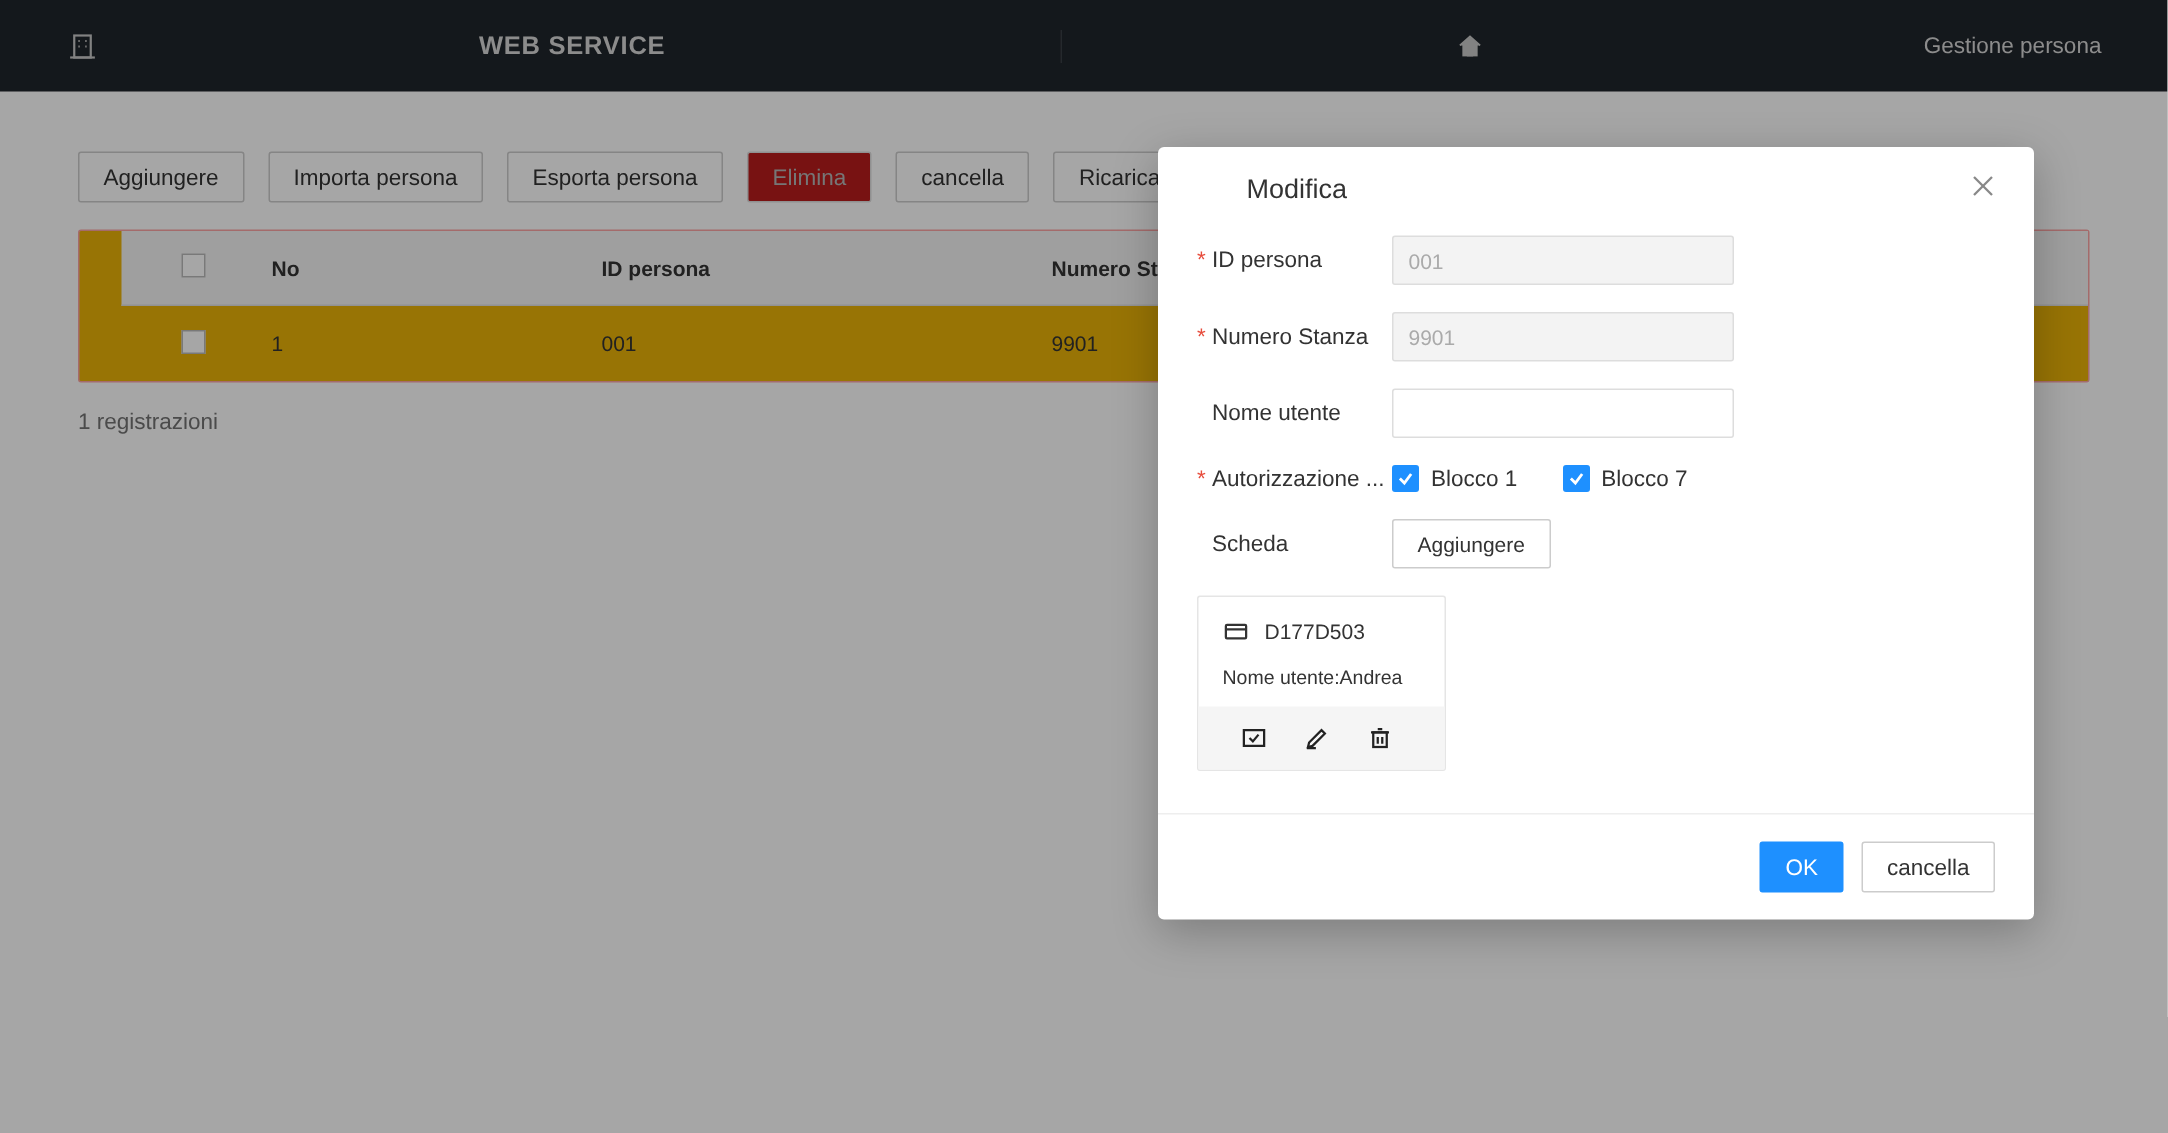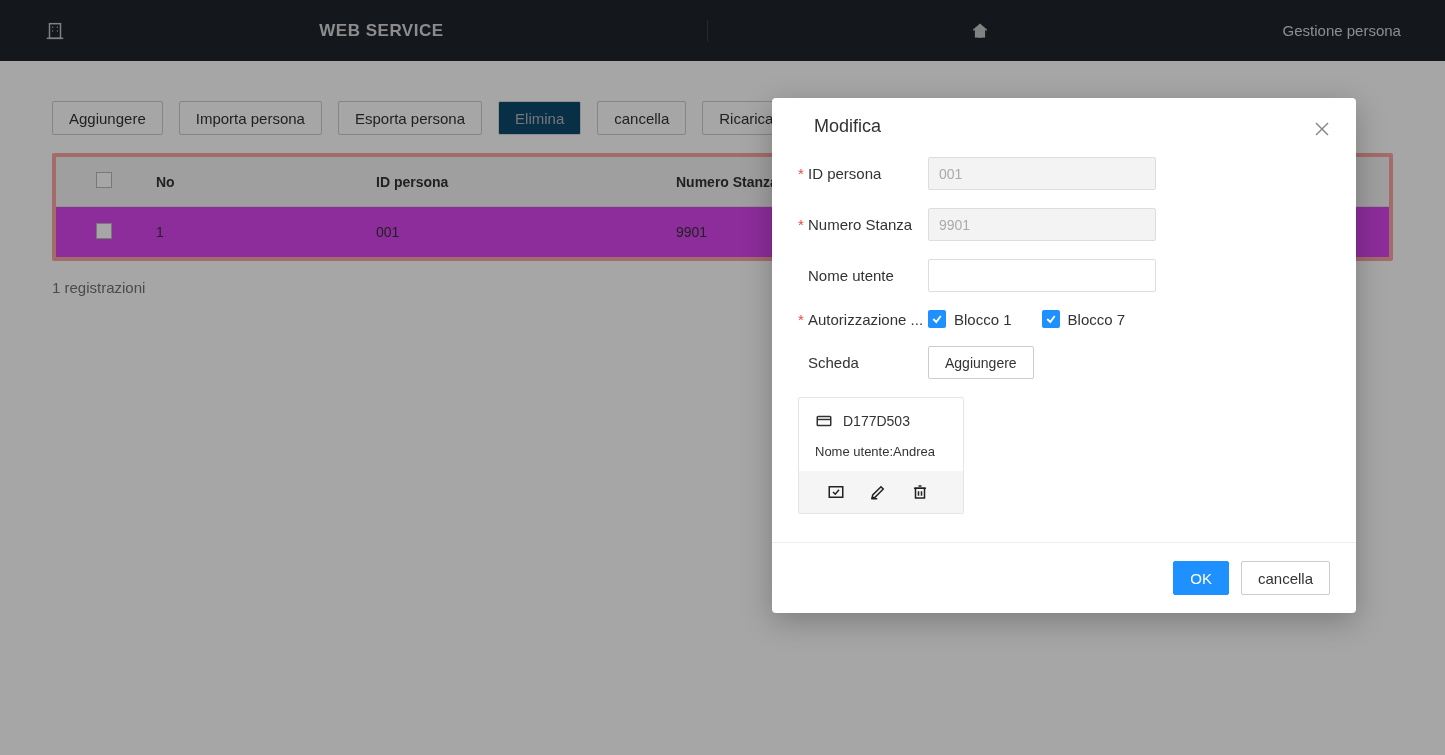--- a/index.html
+++ b/index.html
@@ -40,29 +40,30 @@
     height: 34px;
     padding: 0 16px;
     border: 1px solid #ccc;
     background: #fff;
     color: #333;
     font-size: 15px;
     cursor: pointer;
     border-radius: 2px;
     white-space: nowrap;
   }
-  .btn.disabled { color: #b5b5b5; border-color: #ddd; background: #0c4a6e; cursor: not-allowed; text-align: right; }
+  .btn.disabled { color: #b5b5b5; border-color: #ddd; background: #b91c1c; cursor: not-allowed; text-align: right; }
   .btn.primary { background: #1e90ff; border-color: #1e90ff; color: #fff; }
 
   
   .table {
-    border: 4px solid #fca5a5;
+    border: 1px solid #fca5a5;
     border-radius: 2px;
     width: 100%;
-    background: #d946ef;
+    background: #eab308;
+    padding-left: 28px;
   }
   .table-row {
     display: flex;
     align-items: center;
     height: 50px;
     border-bottom: 1px solid #eee;
     padding: 0 40px 0 40px;
   }
   .table-row.head { background: #f5f5f5; font-weight: 600; border-bottom: 1px solid #e0e0e0; }
   .table-row:last-child { border-bottom: none; }
@@ -94,21 +95,22 @@
     width: 584px;
     background: #fff;
     border-radius: 4px;
     box-shadow: 0 8px 30px rgba(0,0,0,0.25);
     z-index: 10;
   }
   .modal-head {
     padding: 18px 26px 10px 42px;
     display: flex;
     justify-content: space-between;
-    align-items: flex-end;
+    align-items: flex-start;
+    margin-left: 17px;
   }
   .modal-title { font-size: 18px; }
   .modal-close { width: 16px; height: 16px; cursor: pointer; }
 
   .modal-body { padding: 10px 26px 0 26px; }
 
   .form-row {
     display: flex;
     align-items: center;
     margin-bottom: 18px;

